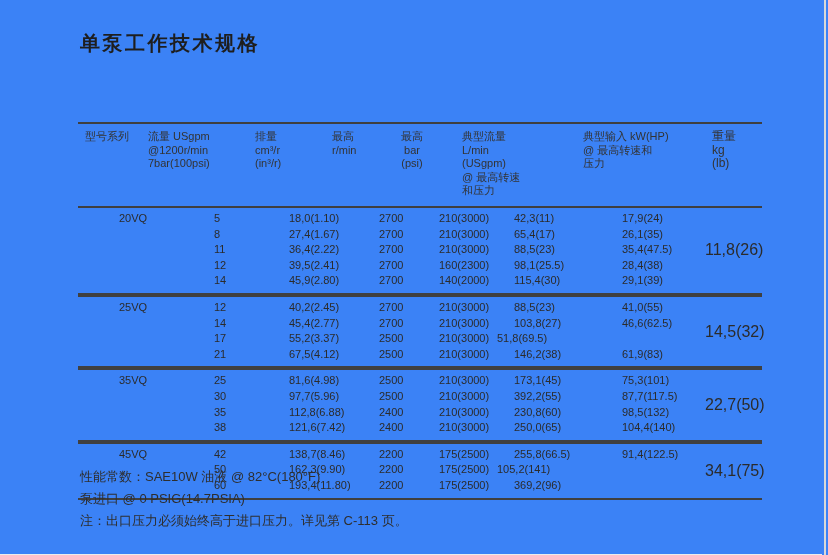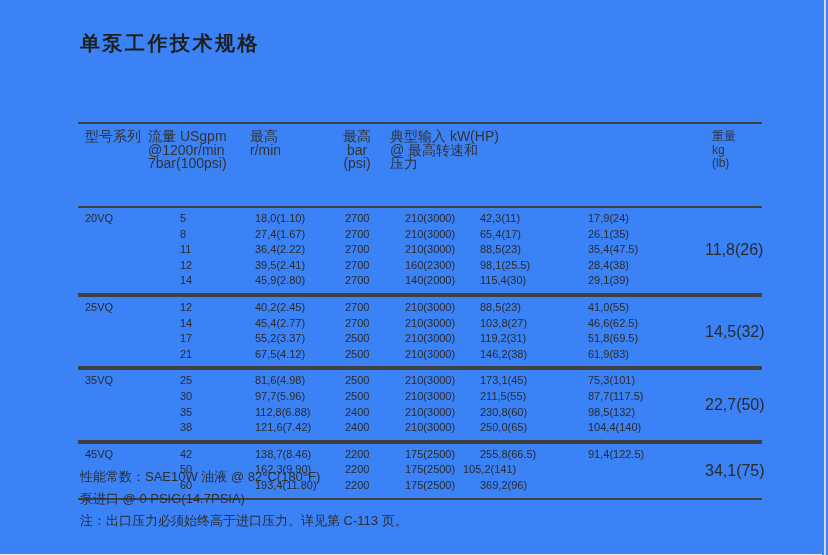--- a/index.html
+++ b/index.html
@@ -18,37 +18,37 @@
   }
 
   .spec-table{position:absolute;left:78px;top:122px;width:684px;}
 
   
   .thead{
     display:flex;border-top:2px solid #3f3f3f;border-bottom:2px solid #3f3f3f;
     padding:6px 0 8px 0;min-height:68px;box-sizing:content-box;
   }
   .thead-left{display:grid;grid-template-columns:70px 102px 82px 55px 68px 125px 125px;width:627px;}
-  .hcell{font-size:14px;line-height:13.5px;color:#333;}
+  .hcell{font-size:11px;line-height:13.5px;color:#333;}
   .hcell div{white-space:nowrap;}
   .hc1{padding-left:7px;}
   .hc2{padding-left:0;}
   .hc3{padding-left:5px;}
   .hc4{padding-left:0;}
   .hc5 .hinner{width:40px;margin-left:5px;text-align:center;}
   .hc6{padding-left:7px;}
   .hc7{padding-left:3px;}
   .hweight{width:57px;font-size:12px;line-height:13.5px;color:#333;padding-left:7px;}
 
   
   .tbody{border-bottom:2px solid #3f3f3f;}
   .tsection{display:flex;}
   .tsection + .tsection{border-top:4px solid #404040;}
   .sec-rows{width:627px;padding:3px 0 4px 0;}
-  .trow{display:grid;grid-template-columns:70px 102px 82px 55px 68px 125px 125px;height:15.6px;}
+  .trow{display:grid;grid-template-columns:70px 102px 82px 55px 68px 125px 125px;height:15.6px;margin-left:34px;}
   .tcell{font-size:11px;line-height:15.6px;white-space:nowrap;color:#2b2b2b;}
   .cc1{padding-left:7px;}
   .cc2{padding-left:32px;}
   .cc3{padding-left:5px;}
   .cc4{padding-left:13px;}
   .cc5{padding-left:18px;}
   .cc6{padding-left:25px;}
   .cc7{padding-left:8px;}
   .sec-weight{
     width:57px;display:flex;align-items:center;
@@ -73,33 +73,49 @@
               <div>型号系列</div>
             </div>
           </div>
           <div class="hcell hc2">
             <div>
               <div>流量 USgpm</div>
               <div>@1200r/min</div>
               <div>7bar(100psi)</div>
             </div>
           </div>
+          <div class="hcell hc3">
+            <div>
+              <div>排量</div>
+              <div>cm³/r</div>
+              <div>(in³/r)</div>
+            </div>
+          </div>
           <div class="hcell hc4">
             <div>
               <div>最高</div>
               <div>r/min</div>
             </div>
           </div>
           <div class="hcell hc5">
             <div class="hinner">
               <div>最高</div>
               <div>bar</div>
               <div>(psi)</div>
             </div>
           </div>
+          <div class="hcell hc6">
+            <div>
+              <div>典型流量</div>
+              <div>L/min</div>
+              <div>(USgpm)</div>
+              <div>@ 最高转速</div>
+              <div>和压力</div>
+            </div>
+          </div>
           <div class="hcell hc7">
             <div>
               <div>典型输入 kW(HP)</div>
               <div>@ 最高转速和</div>
               <div>压力</div>
             </div>
           </div>
         </div>
       <div class="hweight" id="thead-weight">
           <div>重量</div>
@@ -177,21 +193,20 @@
               <div class="tcell cc5">210(3000)</div>
               <div class="tcell cc6">103,8(27)</div>
               <div class="tcell cc7">46,6(62.5)</div>
             </div>
             <div class="trow">
               <div class="tcell cc1"></div>
               <div class="tcell cc2">17</div>
               <div class="tcell cc3">55,2(3.37)</div>
               <div class="tcell cc4">2500</div>
               <div class="tcell cc5">210(3000)</div>
-              <div class="tcell cc6">119,2(31)</div>
               <div class="tcell cc7">51,8(69.5)</div>
             </div>
             <div class="trow">
               <div class="tcell cc1"></div>
               <div class="tcell cc2">21</div>
               <div class="tcell cc3">67,5(4.12)</div>
               <div class="tcell cc4">2500</div>
               <div class="tcell cc5">210(3000)</div>
               <div class="tcell cc6">146,2(38)</div>
               <div class="tcell cc7">61,9(83)</div>
@@ -209,21 +224,21 @@
               <div class="tcell cc5">210(3000)</div>
               <div class="tcell cc6">173,1(45)</div>
               <div class="tcell cc7">75,3(101)</div>
             </div>
             <div class="trow">
               <div class="tcell cc1"></div>
               <div class="tcell cc2">30</div>
               <div class="tcell cc3">97,7(5.96)</div>
               <div class="tcell cc4">2500</div>
               <div class="tcell cc5">210(3000)</div>
-              <div class="tcell cc6">211,5(55)</div>
+              <div class="tcell cc6">392,2(55)</div>
               <div class="tcell cc7">87,7(117.5)</div>
             </div>
             <div class="trow">
               <div class="tcell cc1"></div>
               <div class="tcell cc2">35</div>
               <div class="tcell cc3">112,8(6.88)</div>
               <div class="tcell cc4">2400</div>
               <div class="tcell cc5">210(3000)</div>
               <div class="tcell cc6">230,8(60)</div>
               <div class="tcell cc7">98,5(132)</div>

